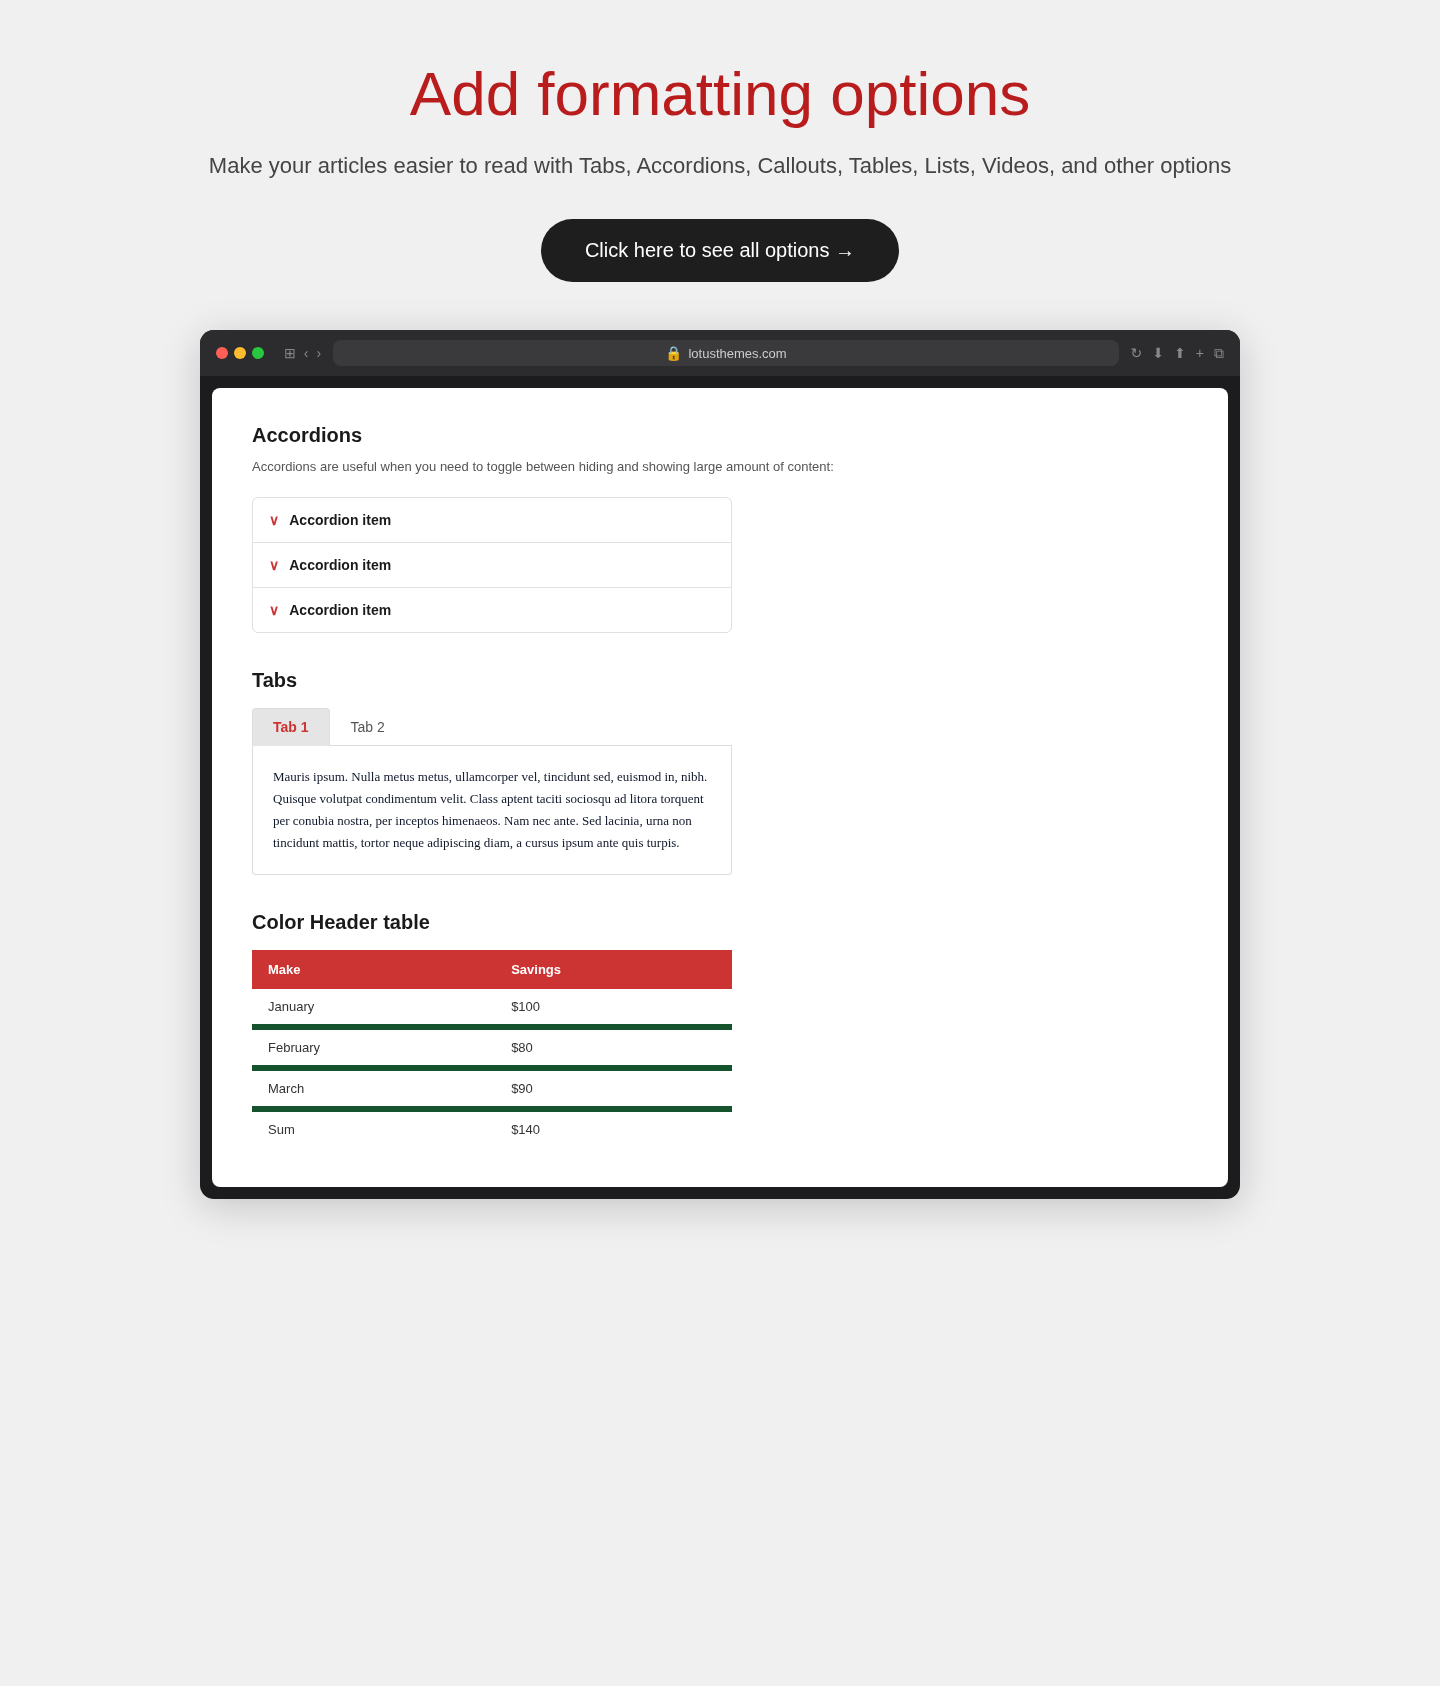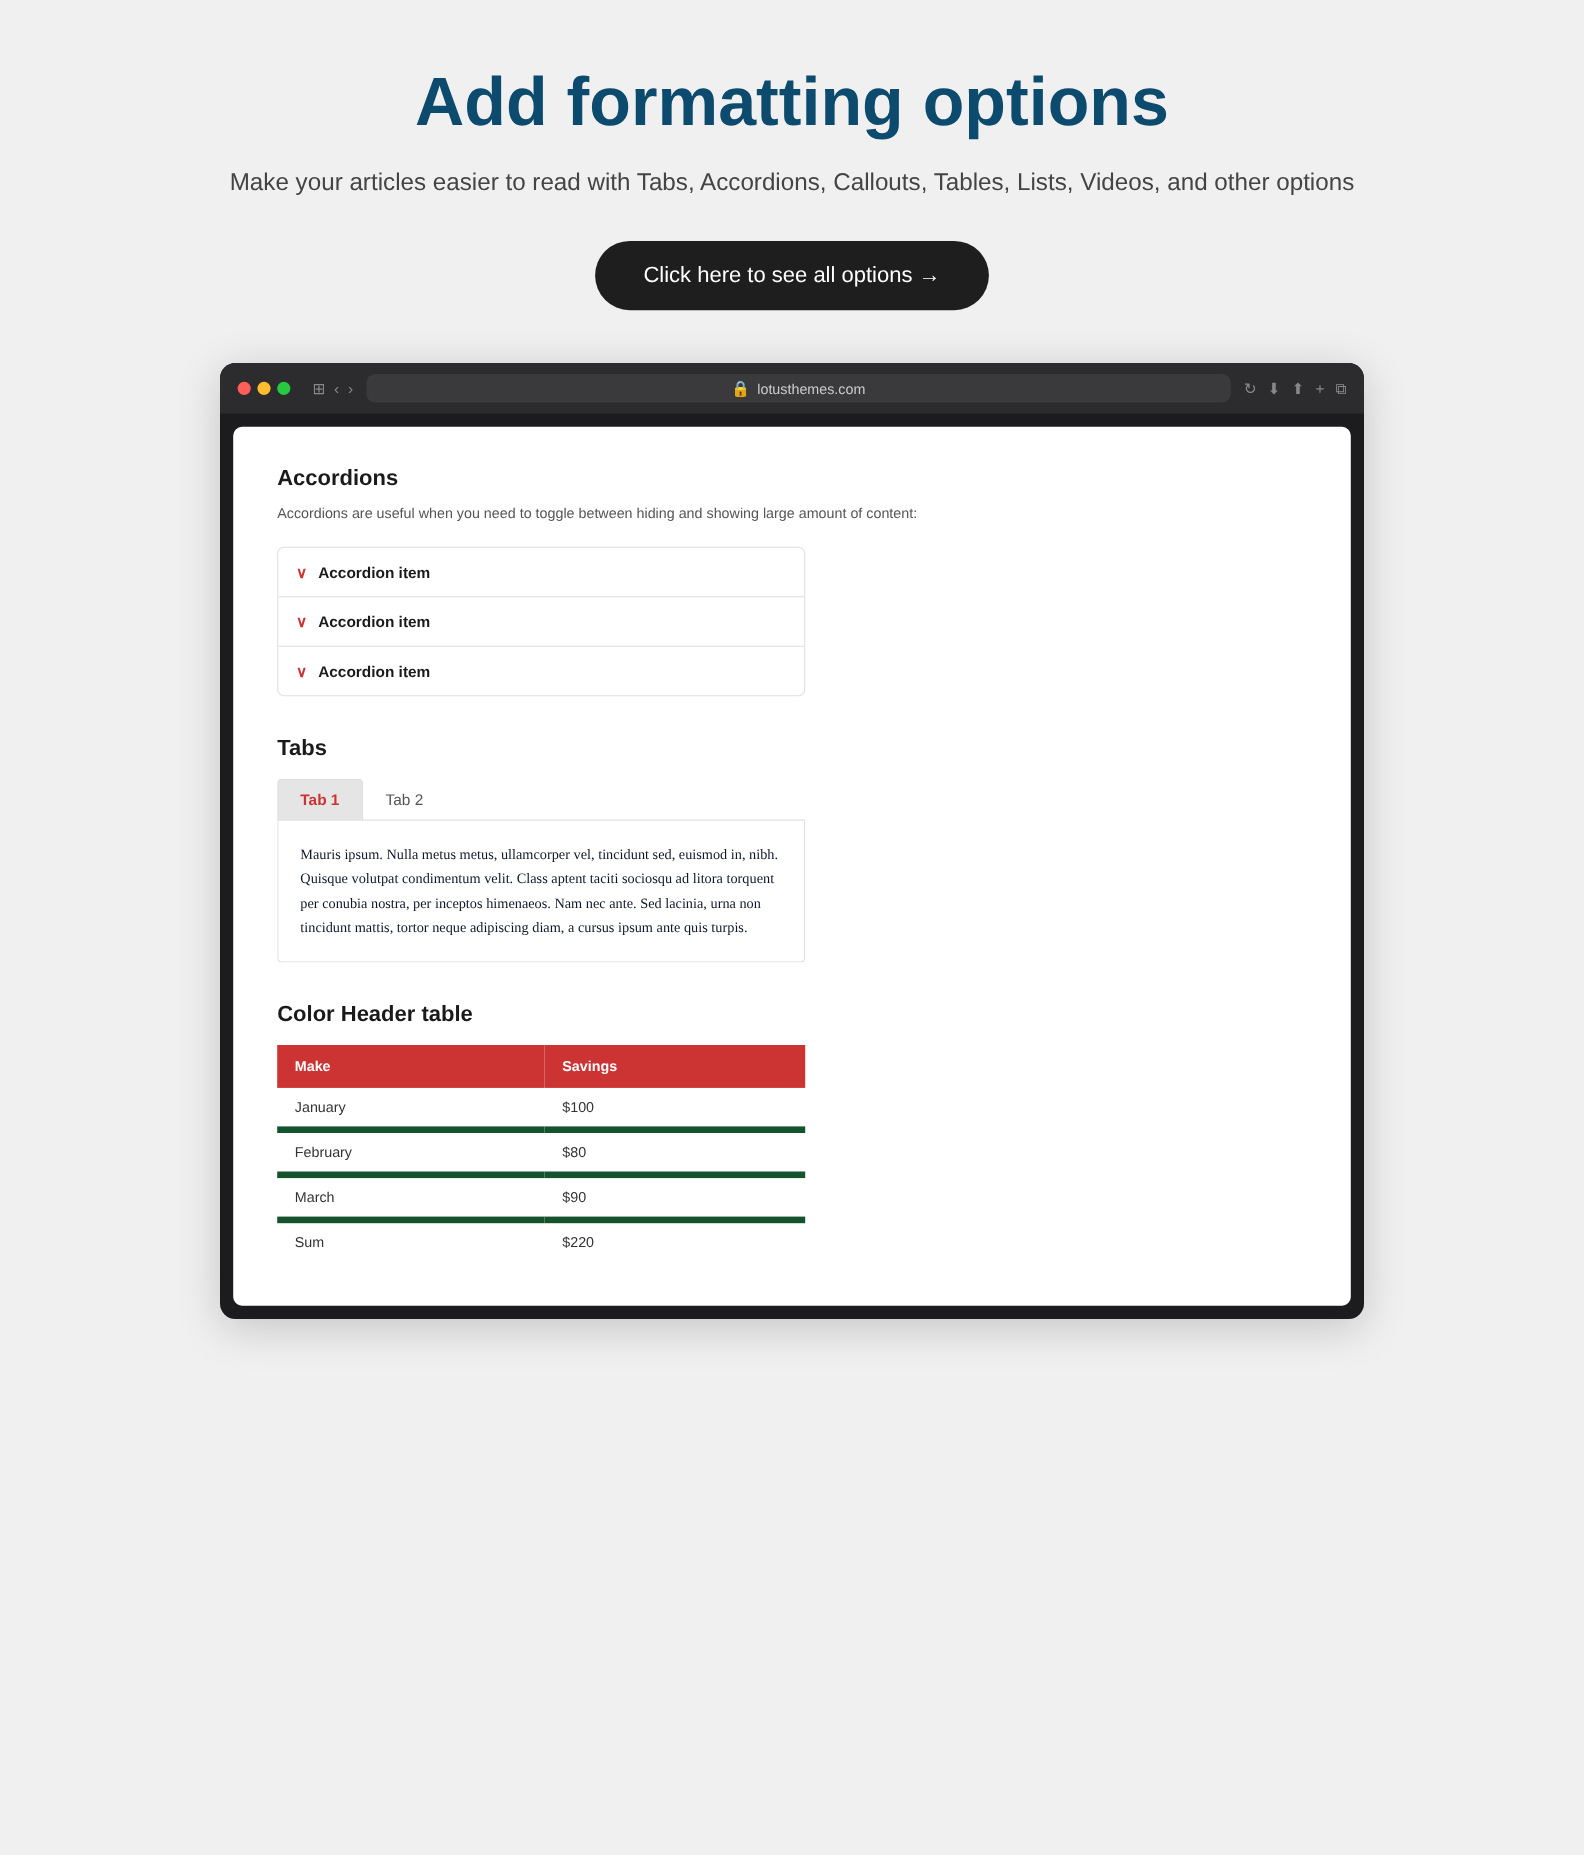--- a/index.html
+++ b/index.html
@@ -19,22 +19,22 @@
       align-items: center;
     }
     
     .hero {
       text-align: center;
       margin-bottom: 48px;
       width: 100%;
     }
     .hero-title {
       font-size: 62px;
-      font-weight: 700;
-      color: #0c4a6e;
+      font-weight: 400;
+      color: #b91c1c;
       line-height: 1.1;
       margin-bottom: 20px;
     }
     .hero-subtitle {
       font-size: 22px;
       color: #444;
       line-height: 1.6;
       margin-bottom: 36px;
     }
     .cta-button {
@@ -315,21 +315,21 @@
                 <tr>
                   <td>February</td>
                   <td>$80</td>
                 </tr>
                 <tr>
                   <td>March</td>
                   <td>$90</td>
                 </tr>
                 <tr>
                   <td>Sum</td>
-                  <td>$220</td>
+                  <td>$140</td>
                 </tr>
               </tbody>
           </table>
         </div>
       </div>
 
     </div>
   </div>
 </div>
 

